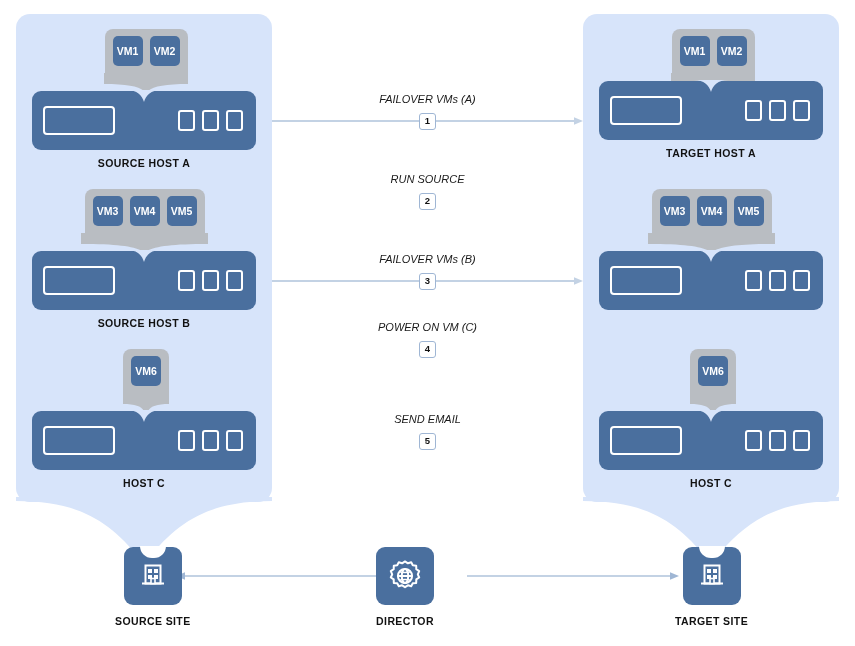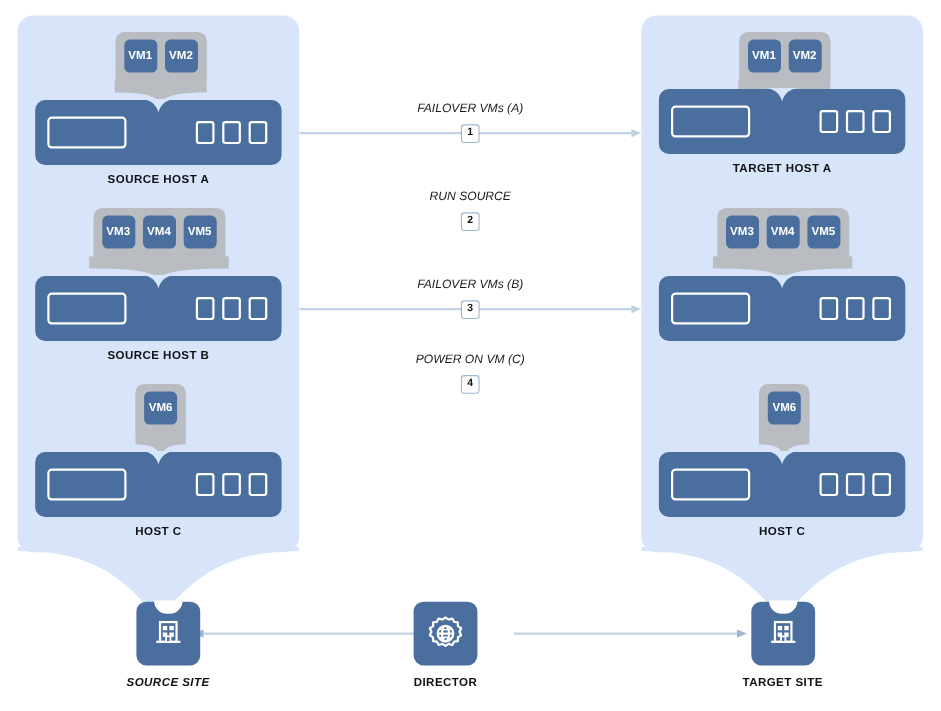--- a/index.html
+++ b/index.html
@@ -401,31 +401,37 @@
     </div>
   </div>
 
   <div class="flow" style="top:321px;">
     <div class="flow-label">POWER ON VM (C)</div>
     <div class="flow-badge-wrap">
       <div class="badge">4</div>
     </div>
   </div>
 
+  <div class="flow" style="top:413px;">
+    <div class="flow-label">SEND EMAIL</div>
+    <div class="flow-badge-wrap">
+      <div class="badge">5</div>
+    </div>
+  </div>
 
   <svg class="bottom-arrow" style="left:176px; top:570px; width:212px;" viewBox="0 0 212 12" preserveAspectRatio="none">
     <line x1="9" y1="6" x2="212" y2="6" stroke="#c3d2e4" stroke-width="2"></line>
     <path d="M0 6 L9 2.2 L9 9.8 Z" fill="#9fb6d4"></path>
   </svg>
   <svg class="bottom-arrow" style="left:467px; top:570px; width:212px;" viewBox="0 0 212 12" preserveAspectRatio="none">
     <line x1="0" y1="6" x2="203" y2="6" stroke="#c3d2e4" stroke-width="2"></line>
     <path d="M212 6 L203 2.2 L203 9.8 Z" fill="#9fb6d4"></path>
   </svg>
 
-  <div class="site-node" style="left:115px; top:547px;font-style:italic;">
+  <div class="site-node" style="left:115px; top:547px;">
     <div class="site-icon notched">
       <svg width="34" height="34" viewBox="0 0 34 34">
         <rect x="6" y="23.5" width="22" height="2" fill="#ffffff"></rect>
         <rect x="9.5" y="6.5" width="15" height="18" fill="none" stroke="#ffffff" stroke-width="2"></rect>
         <rect x="12" y="10" width="4" height="4" fill="#ffffff"></rect>
         <rect x="18" y="10" width="4" height="4" fill="#ffffff"></rect>
         <rect x="12" y="16" width="4" height="4" fill="#ffffff"></rect>
         <rect x="18" y="16" width="4" height="4" fill="#ffffff"></rect>
         <rect x="15" y="19.5" width="4" height="5" fill="#4a6f9e" stroke="#ffffff" stroke-width="1.6"></rect>
       </svg>

